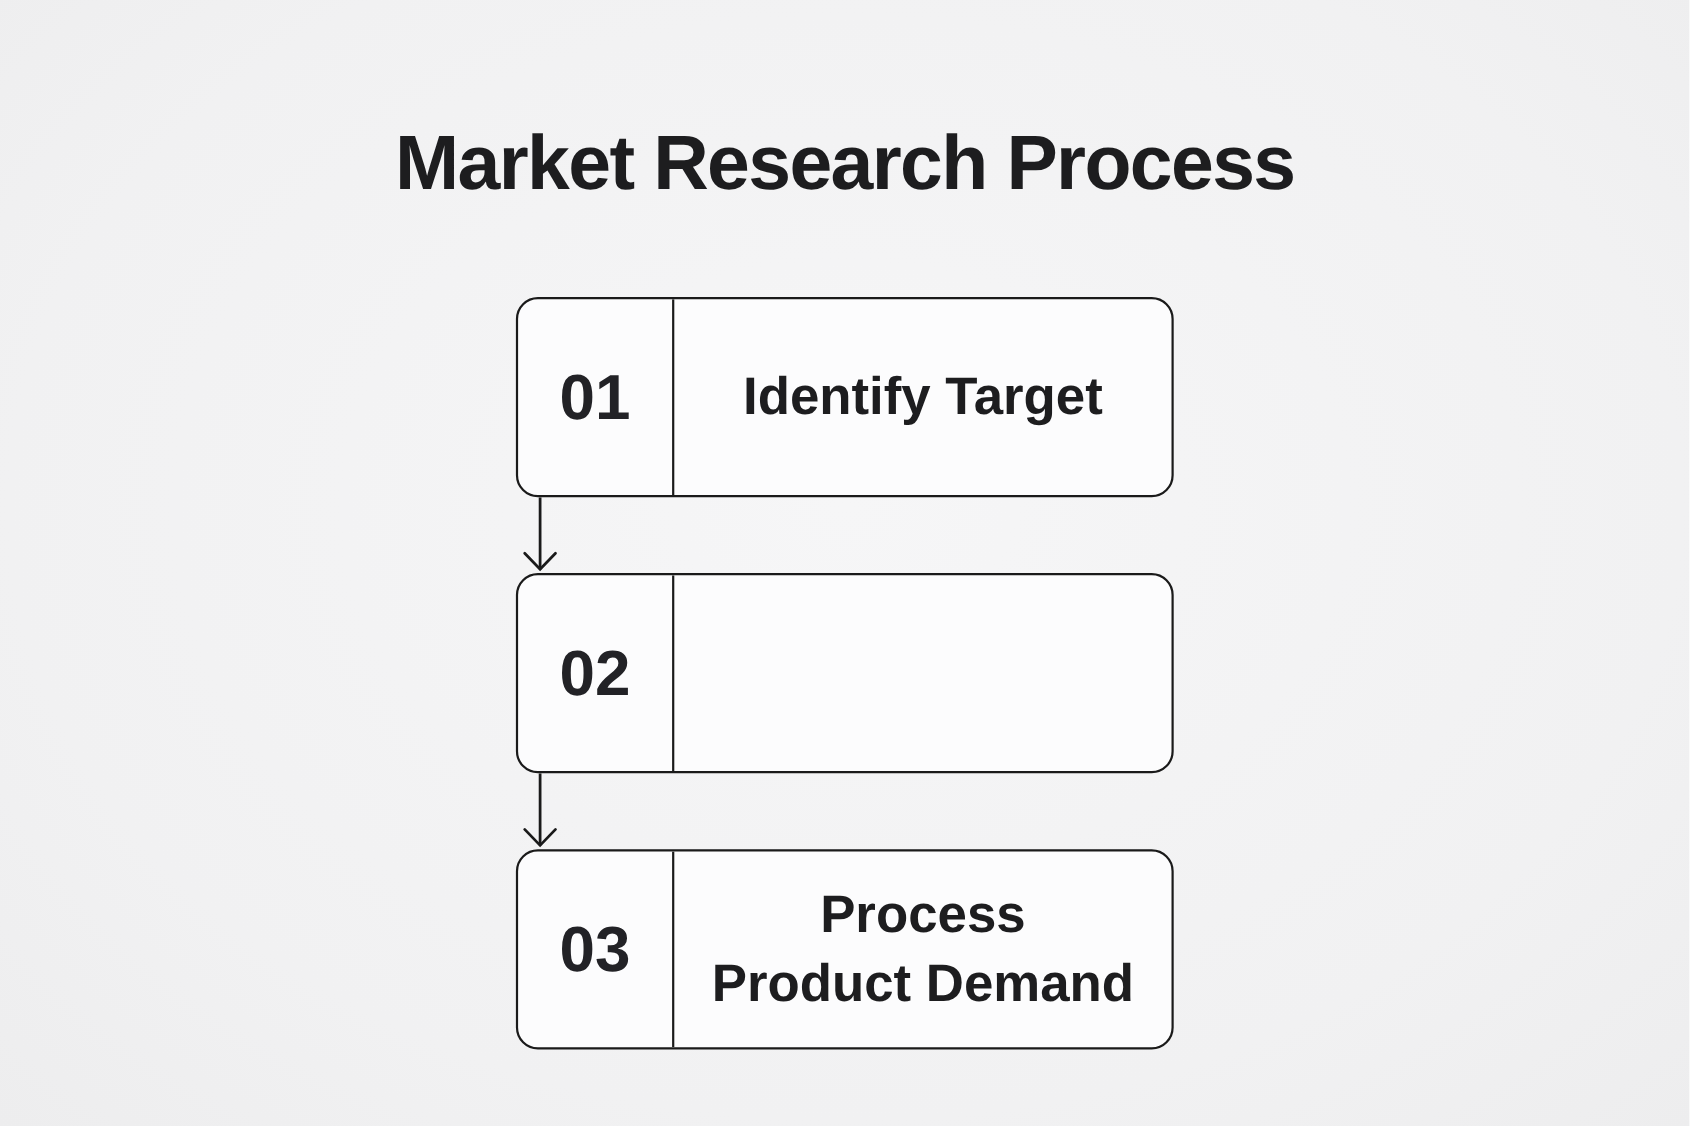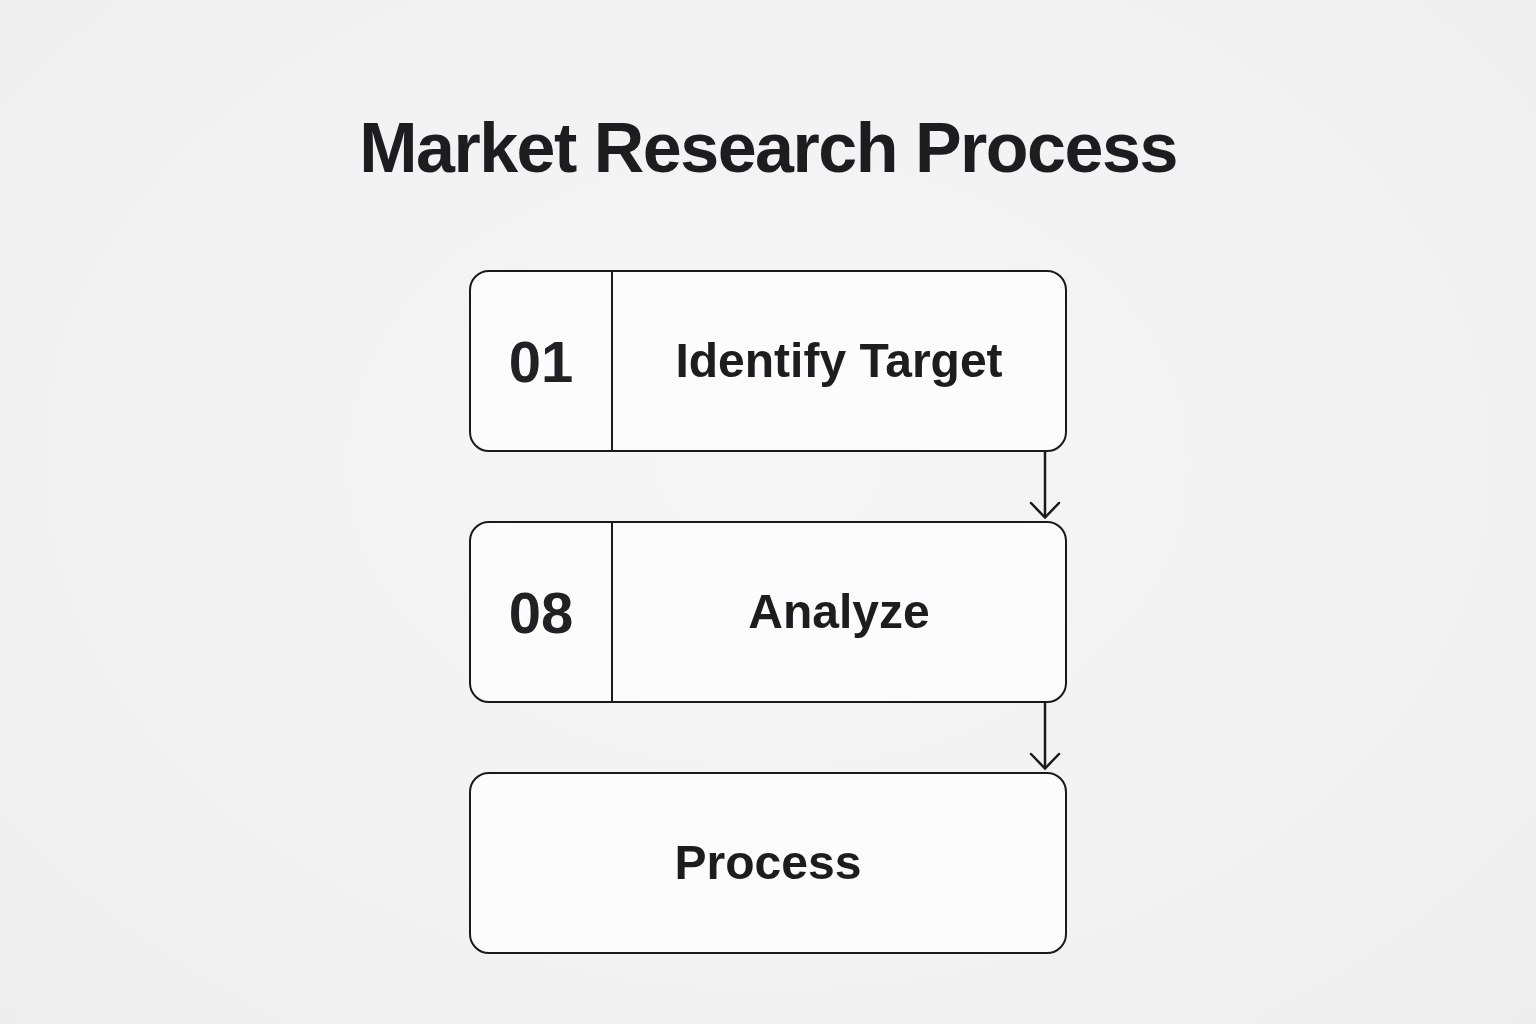--- a/index.html
+++ b/index.html
@@ -23,21 +23,21 @@
     letter-spacing: -1.5px;
     color: #1d1d1f;
   }
   .flow {
     position: absolute;
     top: 270px;
     left: 50%;
     transform: translateX(-50%);
     display: flex;
     flex-direction: column;
-    align-items: flex-end;
+    align-items: flex-start;
   }
   .step-box {
     width: 598px;
     height: 182px;
     background: #fcfcfd;
     border: 2px solid #1a1a1a;
     border-radius: 20px;
     display: flex;
     overflow: hidden;
   }
@@ -84,31 +84,32 @@
         <span>Identify Target</span>
       </div>
     </div>
 
     <svg class="arrow-connector" viewBox="0 0 44 69" xmlns="http://www.w3.org/2000/svg">
       <line x1="22" y1="0" x2="22" y2="65.5" stroke="#1a1a1a" stroke-width="2.5"></line>
       <polyline points="8,51 22,65.5 36,51" fill="none" stroke="#1a1a1a" stroke-width="2.5" stroke-linecap="round"></polyline>
     </svg>
 
     <div class="step-box">
-      <div class="step-number-cell">08</div>
+      <div class="step-number-cell">02</div>
       <div class="step-label-cell">
-        <span>Analyze</span>
       </div>
     </div>
 
     <svg class="arrow-connector" viewBox="0 0 44 69" xmlns="http://www.w3.org/2000/svg">
       <line x1="22" y1="0" x2="22" y2="65.5" stroke="#1a1a1a" stroke-width="2.5"></line>
       <polyline points="8,51 22,65.5 36,51" fill="none" stroke="#1a1a1a" stroke-width="2.5" stroke-linecap="round"></polyline>
     </svg>
 
     <div class="step-box">
+      <div class="step-number-cell">03</div>
       <div class="step-label-cell">
         <span>Process</span>
+        <span>Product Demand</span>
       </div>
     </div>
 
   </div>
 </div>
 
 </body></html>

